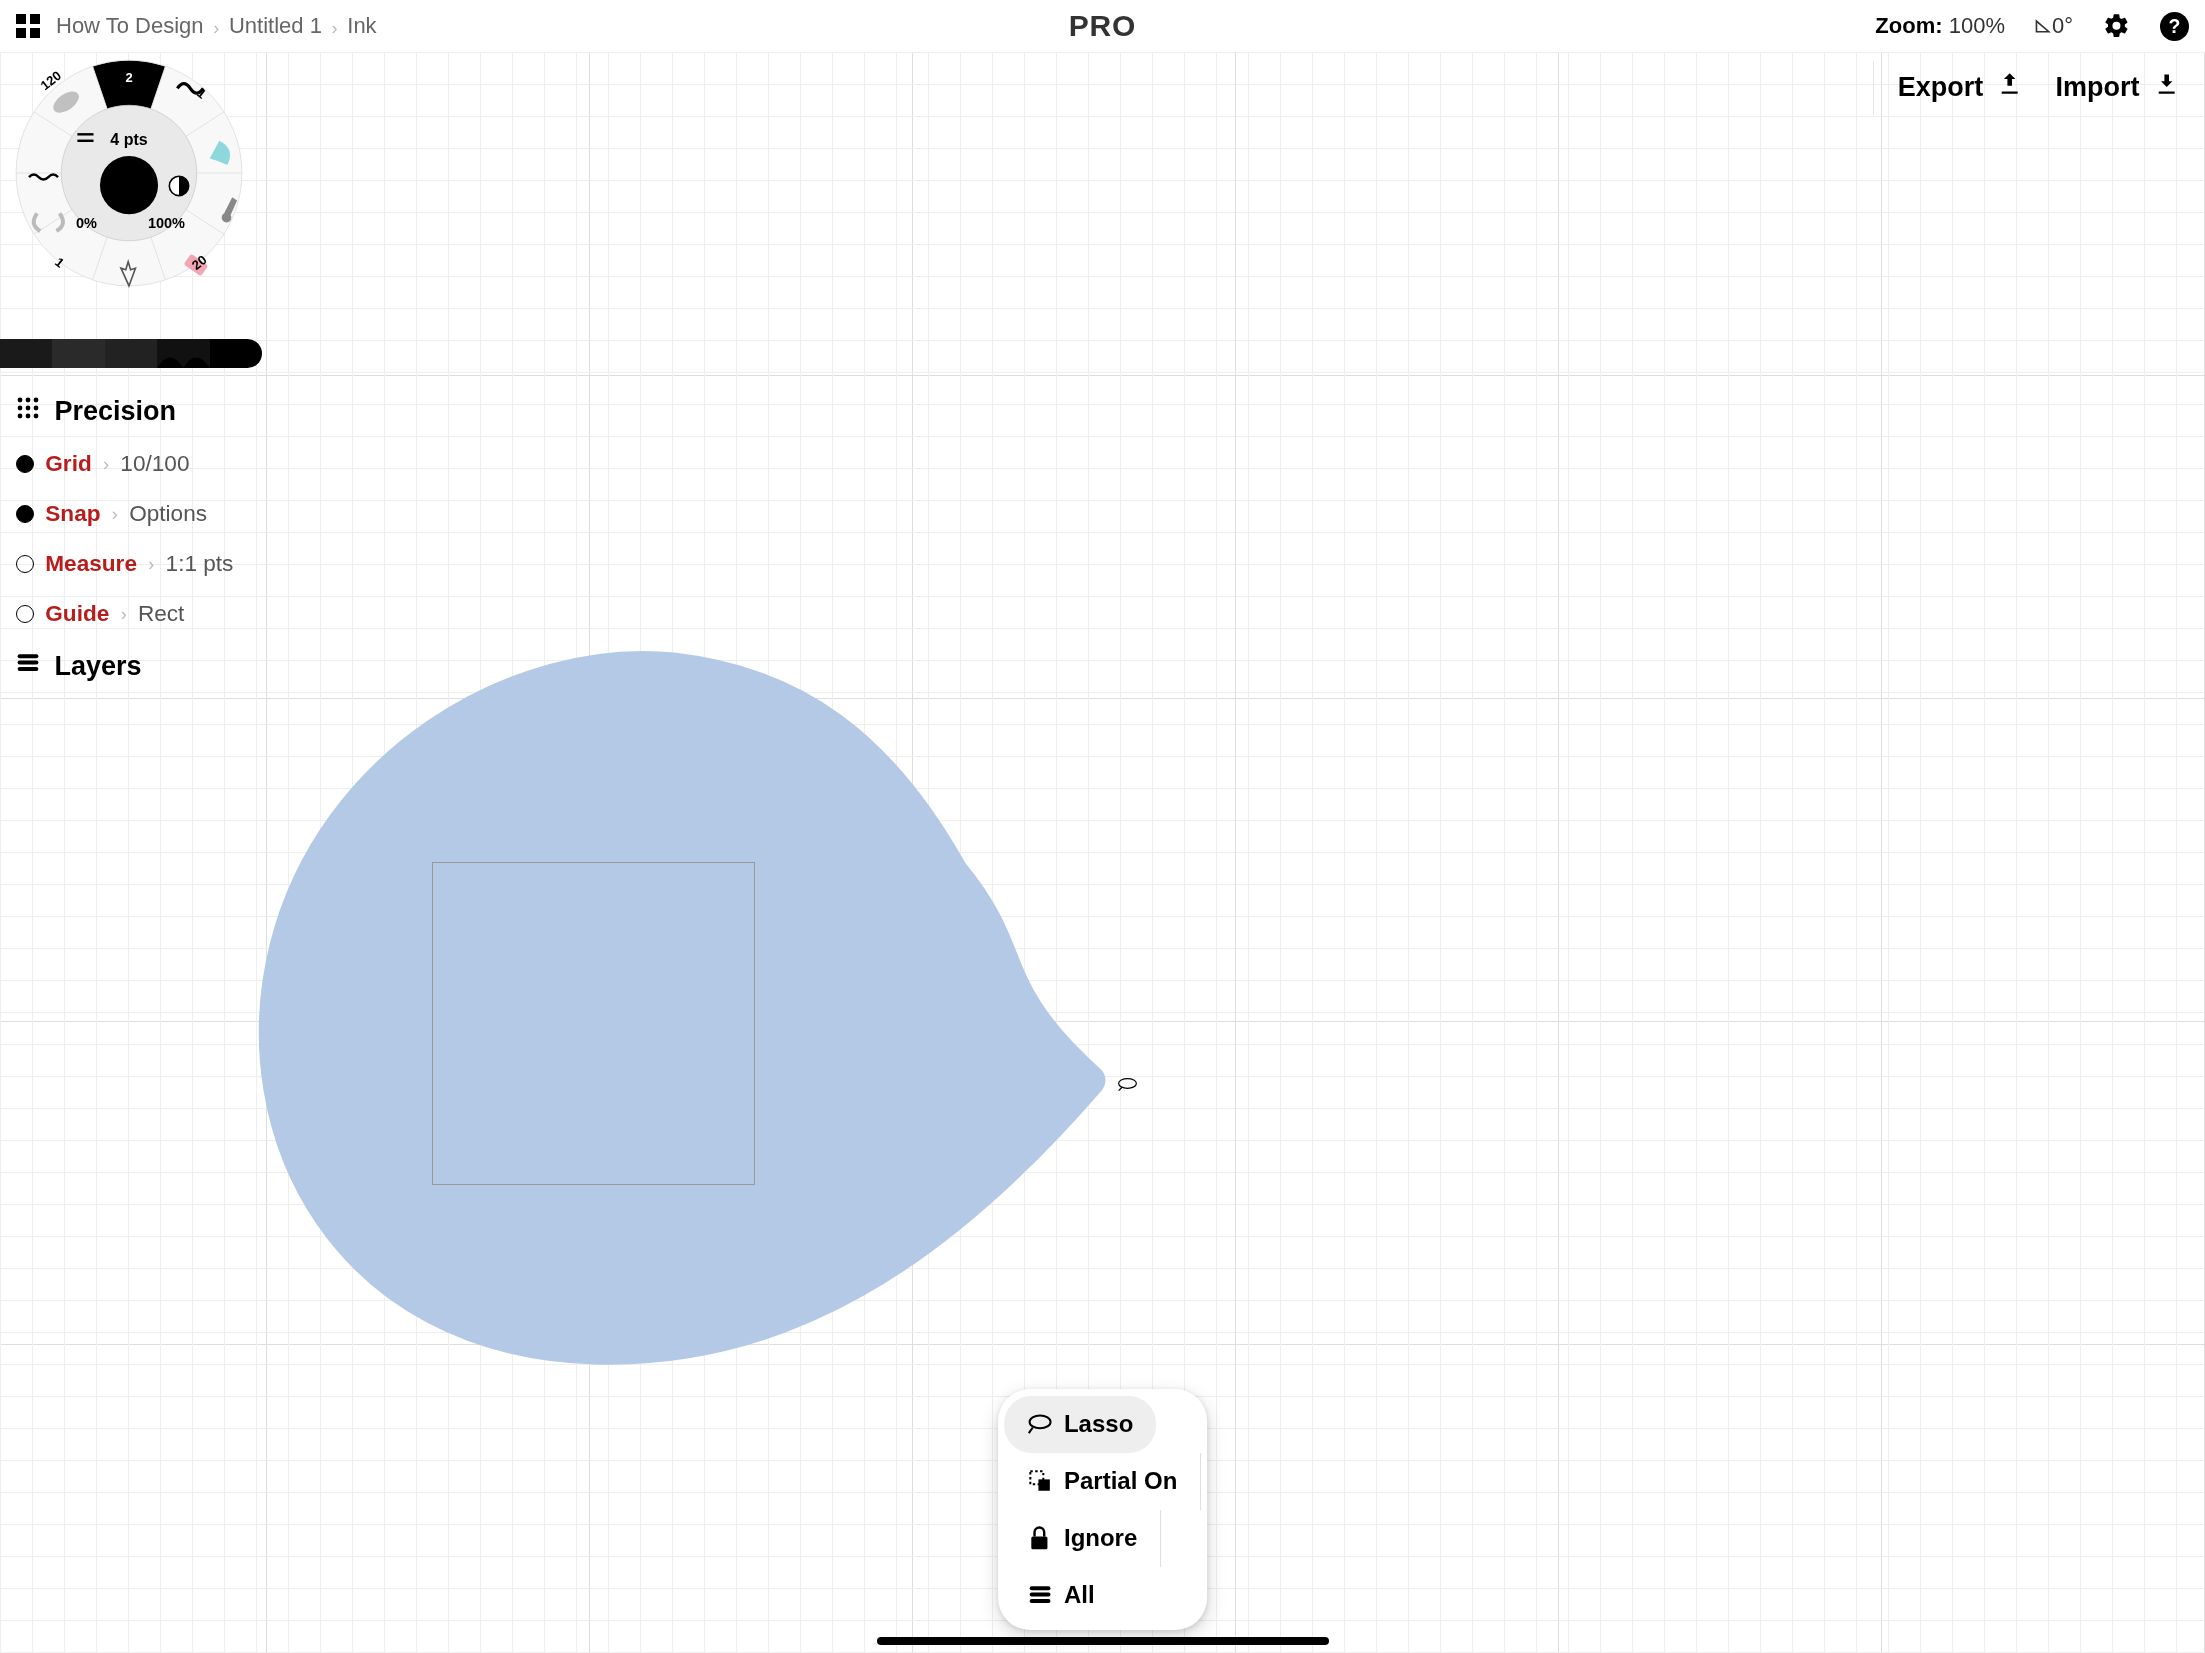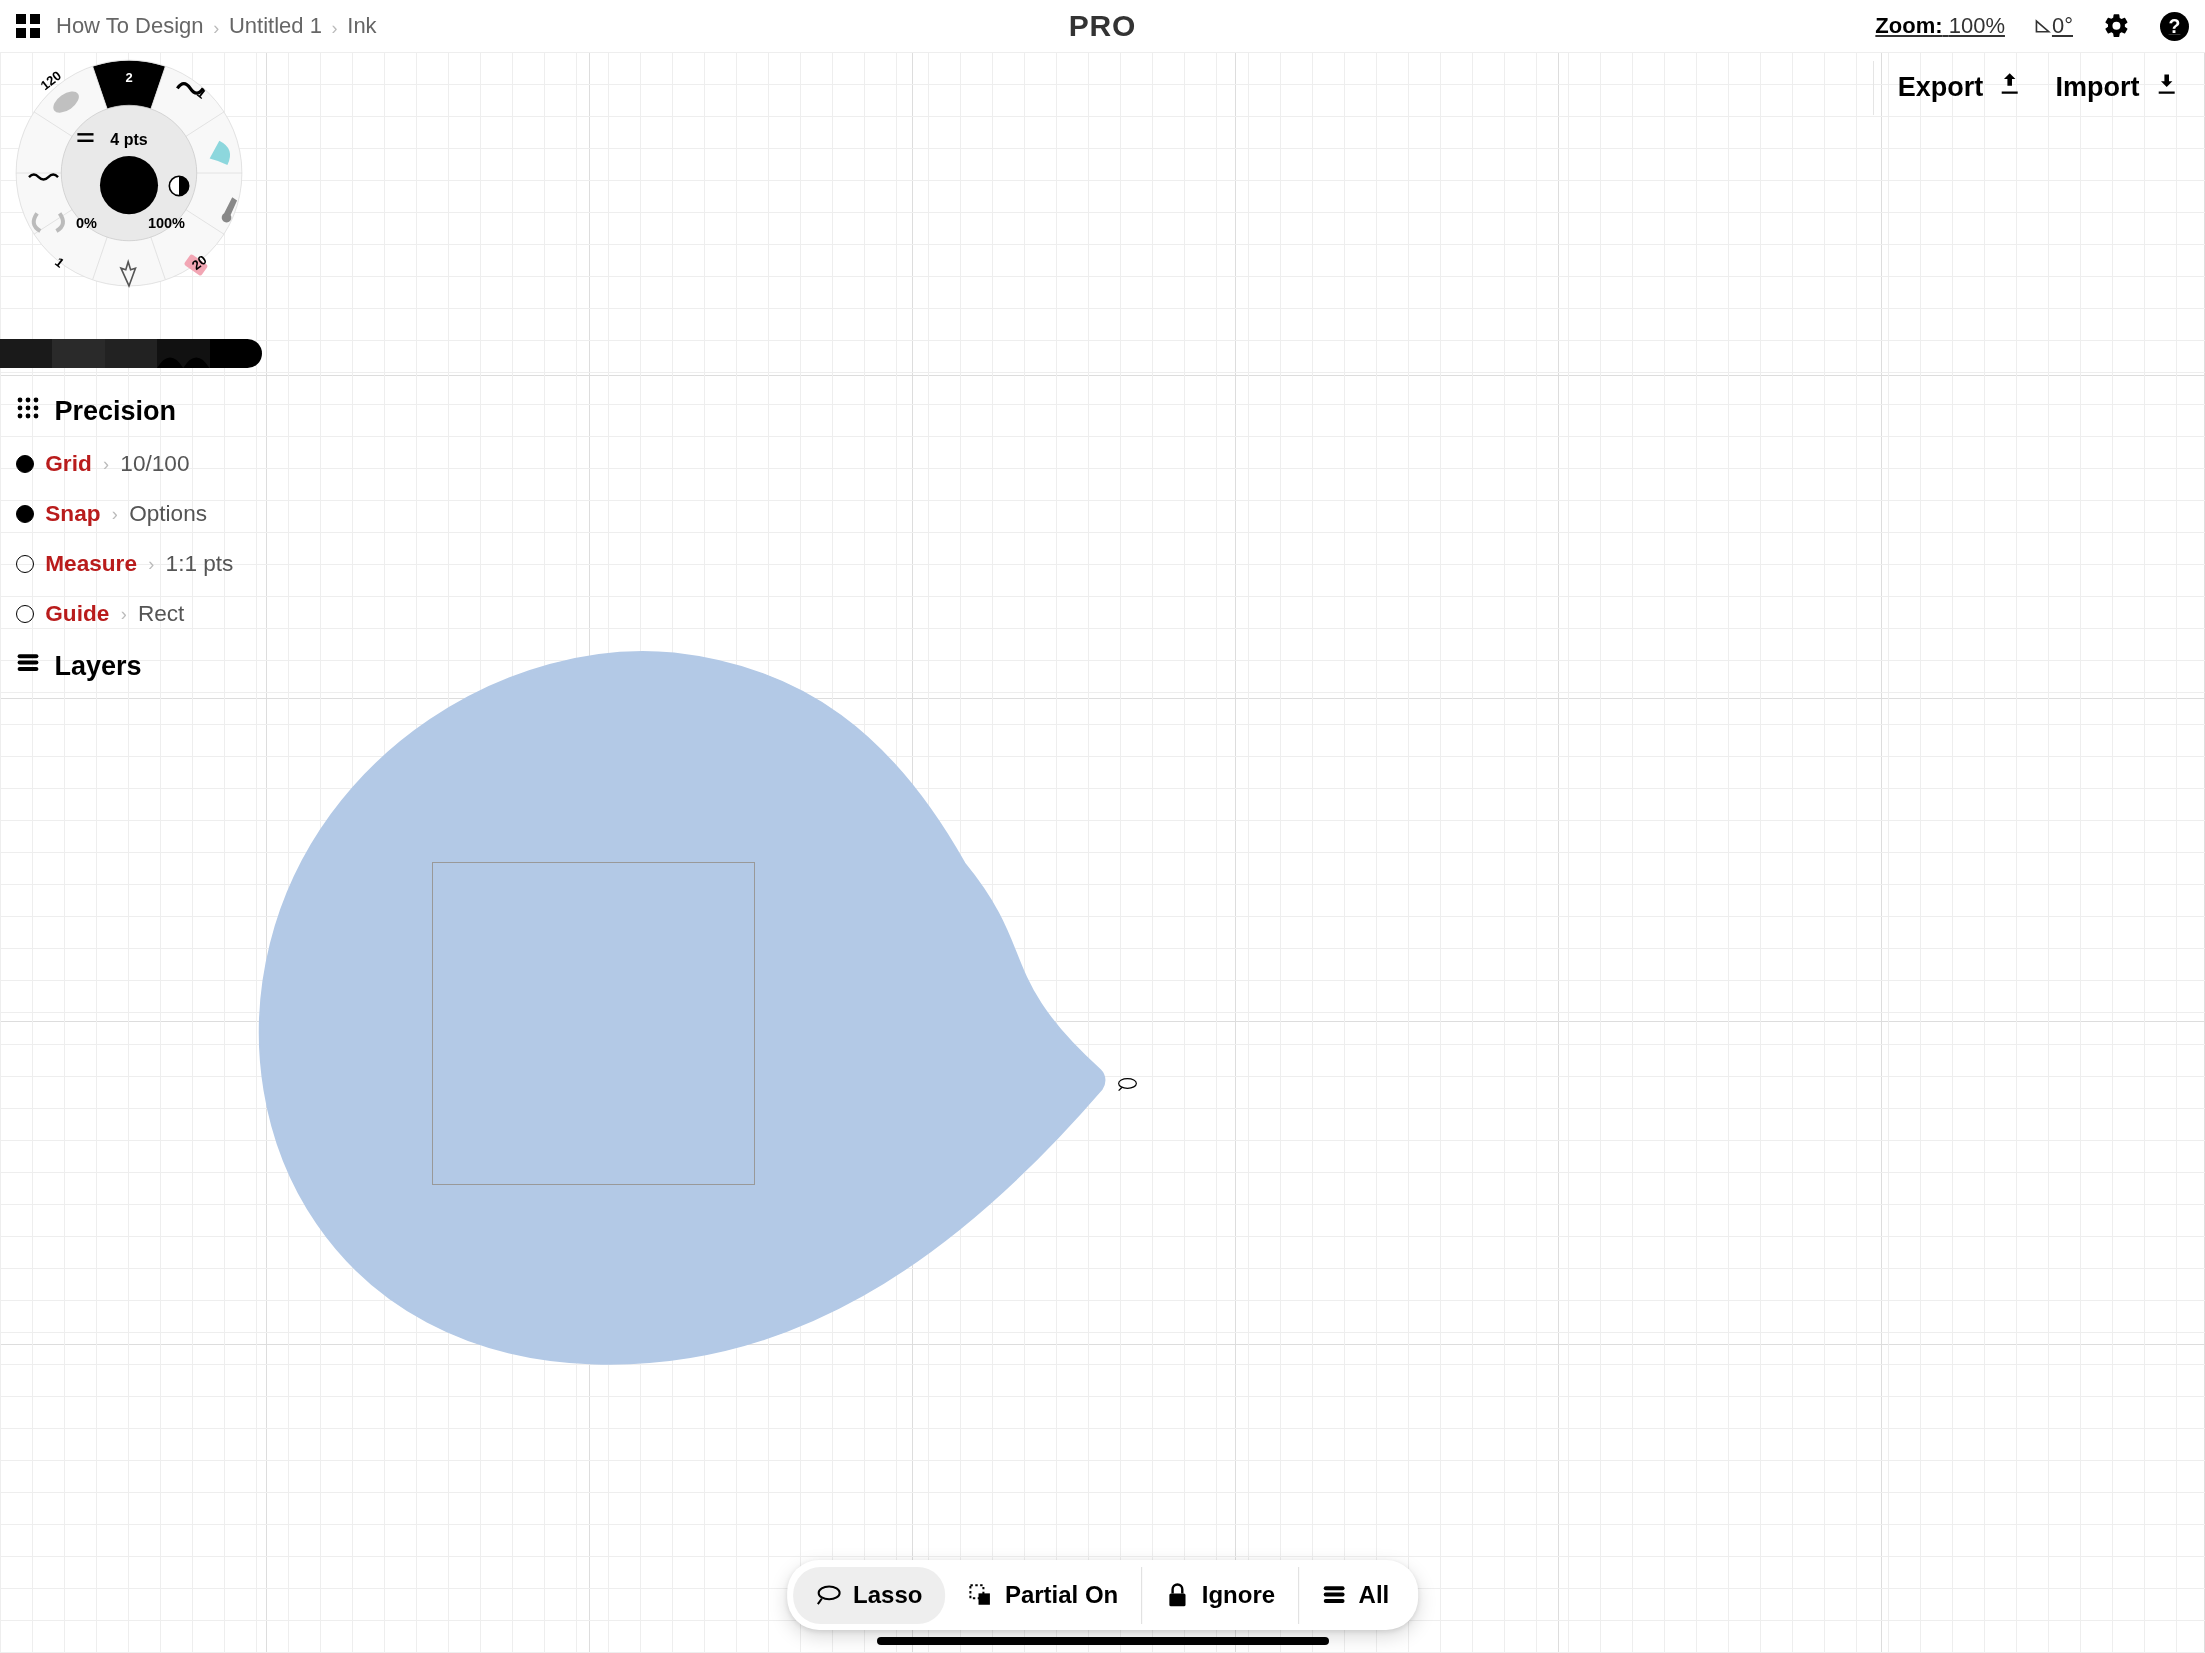--- a/index.html
+++ b/index.html
@@ -7,21 +7,21 @@
   body { width: 2205px; height: 1653px; position: relative; }
 
   
   .topbar { position: absolute; top: 0; left: 0; right: 0; height: 52px; display: flex; align-items: center; padding: 0 16px; font-size: 22px; color: #333; }
   .topbar-left { display: flex; align-items: center; gap: 16px; }
   .home-icon { display: grid; grid-template-columns: 1fr 1fr; grid-template-rows: 1fr 1fr; gap: 3.2px; width: 24px; height: 24px; }
   .home-icon div { background: #000; }
   .breadcrumb { display: flex; align-items: flex-end; gap: 9.7px; color: #666; font-size: 22px; }
   .breadcrumb .sep { color: #bbb; font-size: 18px; }
   .topbar-center { position: absolute; left: 50%; transform: translateX(-50%); font-weight: 700; letter-spacing: 0.8px; color: #333; font-size: 30px; }
-  .topbar-right { margin-left: auto; display: flex; align-items: center; gap: 29px; font-size: 22px; text-decoration: underline; }
+  .topbar-right { margin-left: auto; display: flex; align-items: center; gap: 29px; font-size: 22px; }
   .topbar-right .bold { font-weight: 700; color: #000; }
   .gear-icon, .help-icon { width: 29px; height: 29px; display: inline-flex; align-items: center; justify-content: center; }
   .help-icon { background: #000; color: #fff; border-radius: 50%; font-weight: 700; font-size: 19.4px; }
 
   
   .canvas { position: absolute; top: 52px; left: 0; right: 0; bottom: 0; background: #fff;
     background-image:
       linear-gradient(#eee 0.8px, transparent 0.8px),
       linear-gradient(90deg, #eee 0.8px, transparent 0.8px),
       linear-gradient(#ddd 0.8px, transparent 0.8px),
@@ -53,21 +53,21 @@
   .panel-row .label { font-weight: 700; color: #b91c1c; }
   .panel-row .sep2 { color: #bbb; font-size: 18px; }
   .panel-row .value { color: #555; }
   .layers-header { display: flex; align-items: center; gap: 14.5px; font-size: 27px; font-weight: 700; margin-top: 16px; }
 
   
   .right-actions { position: absolute; top: 61px; right: 25px; display: flex; gap: 32px; align-items: flex-end; border-left: 0.8px solid #e5e5e5; padding-left: 24px; padding-top: 9.7px; padding-bottom: 9.7px; }
   .right-action { display: flex; align-items: center; gap: 13px; font-size: 27px; font-weight: 700; color: #000; }
 
   
-  .bottom-bar { position: absolute; bottom: 22.6px; left: 50%; transform: translateX(-50%); background: #fff; border-radius: 32px; box-shadow: 0 6.5px 19.4px rgba(0,0,0,0.15), 0 1.6px 4.8px rgba(0,0,0,0.1); display: flex; align-items: center; padding: 6.5px; gap: 0; }
+  .bottom-bar { position: absolute; bottom: 22.6px; left: 50%; transform: translateX(-50%); background: #fff; border-radius: 32px; box-shadow: 0 6.5px 19.4px rgba(0,0,0,0.15), 0 1.6px 4.8px rgba(0,0,0,0.1); display: flex; align-items: flex-start; padding: 6.5px; gap: 0; flex-direction: column; }
   .bottom-btn { display: flex; align-items: center; gap: 11.3px; padding: 14.5px 22.6px; font-size: 24px; font-weight: 700; border-right: 0.8px solid #ddd; }
   .bottom-btn:last-child { border-right: none; }
   .bottom-btn.active { background: #eee; border-radius: 27.4px; border-right: none; }
   .bottom-btn .icon-slot { width: 26px; height: 26px; display: inline-flex; align-items: center; justify-content: center; }
 
   .home-indicator { position: absolute; bottom: 8px; left: 50%; transform: translateX(-50%); width: 452px; height: 8px; background: #000; border-radius: 4.8px; }
 
 </style>
 </head>
 <body>

